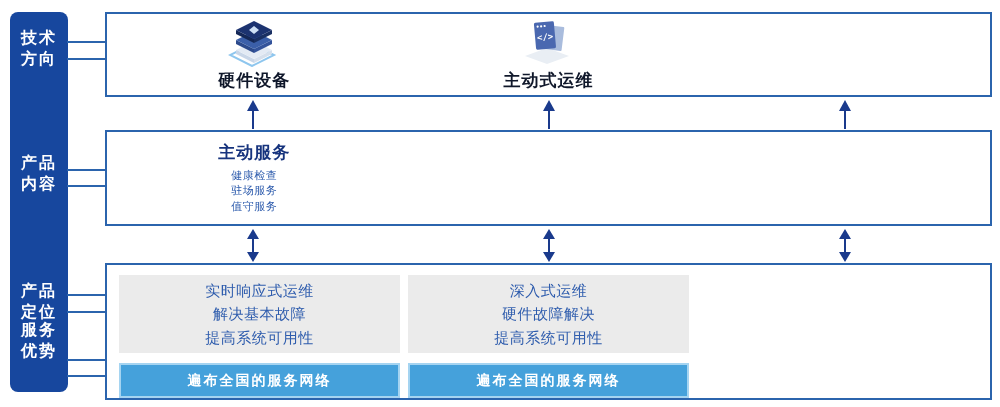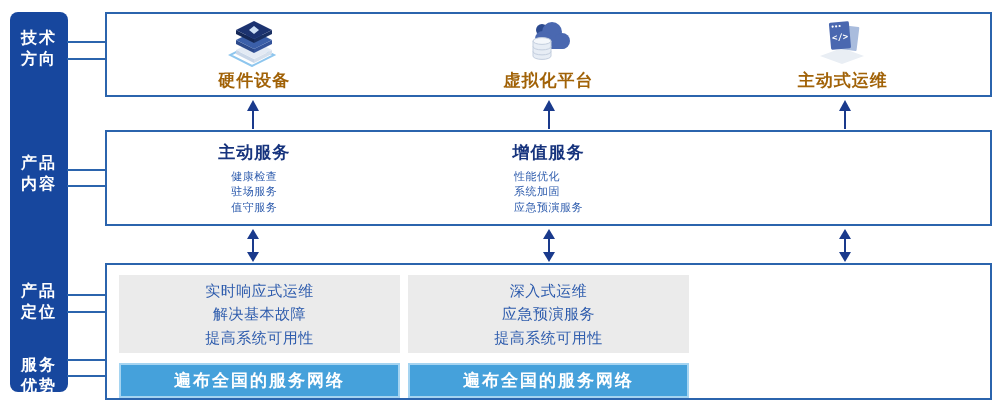--- a/index.html
+++ b/index.html
@@ -23,53 +23,53 @@
   .row{
     position:absolute;left:105px;width:887px;box-sizing:border-box;
     background:#ffffff;border:2px solid #2B64AD;
   }
   .row1{top:12px;height:85px;display:grid;grid-template-columns:1fr 1fr 1fr;}
   .row2{top:130px;height:96px;display:grid;grid-template-columns:1fr 1fr 1fr;}
   .row3{top:263px;height:137px;display:grid;grid-template-columns:1fr 1fr 1fr;
         gap:8px;padding:10px 12px 0 12px;}
   
   .tcol{display:flex;flex-direction:column;align-items:center;justify-content:center;}
-  .tlabel{font-size:17px;font-weight:bold;color:#a16207;margin-top:2px;letter-spacing:1px;}
+  .tlabel{font-size:17px;font-weight:bold;color:#0f172a;margin-top:2px;letter-spacing:1px;}
   
-  .ccol{display:flex;flex-direction:column;align-items:center;justify-content:center;text-align:left;}
+  .ccol{display:flex;flex-direction:column;align-items:center;justify-content:center;text-align:center;font-family:Liberation Mono, monospace;}
   .ctitle{font-size:17px;font-weight:bold;color:#16337D;letter-spacing:1px;margin-bottom:5px;}
   .cbody{font-size:11px;color:#2E5CAD;line-height:1.42;letter-spacing:.5px;white-space:pre-line;}
   
   .pcol{display:flex;flex-direction:column;min-width:0;}
   .pdesc{
     flex:1;background:#EBEBEB;display:flex;align-items:center;justify-content:center;
     text-align:center;font-size:15px;color:#2E5CAD;line-height:1.55;
     letter-spacing:.5px;white-space:pre-line;
   }
   .pbar{
     margin-top:10px;height:35px;box-sizing:border-box;background:#45A1DB;
     border:2px solid #A5D4F1;display:flex;align-items:center;justify-content:center;
-    color:#ffffff;font-size:17px;font-weight:bold;letter-spacing:2px;
+    color:#ffffff;font-size:14px;font-weight:bold;letter-spacing:2px;
   }
   
   .arrow{position:absolute;}
 </style>
 </head>
 <body>
 
 <div class="stage">
 
   <div class="sidebar">
     <div class="side-label" style="top:16px">技术
 方向</div>
     <div class="side-label" style="top:141px">产品
 内容</div>
     <div class="side-label" style="top:269px">产品
 定位</div>
-    <div class="side-label" style="top:343px">服务
+    <div class="side-label" style="top:308px">服务
 优势</div>
   </div>
 
   <div class="conn" style="top:41px"></div>
   <div class="conn" style="top:58px"></div>
   <div class="conn" style="top:169px"></div>
   <div class="conn" style="top:185px"></div>
   <div class="conn" style="top:294px"></div>
   <div class="conn" style="top:311px"></div>
   <div class="conn" style="top:359px"></div>
@@ -87,34 +87,20 @@
         <polygon points="26,32 44,23 44,27 26,36" fill="#33539B"></polygon>
         <polygon points="26,14 44,23 26,32 8,23" fill="#3B5FA9"></polygon>
         <polygon points="8,13 26,22 26,26 8,17" fill="#152857"></polygon>
         <polygon points="26,22 44,13 44,17 26,26" fill="#1A3063"></polygon>
         <polygon points="26,4 44,13 26,22 8,13" fill="#1C3370"></polygon>
         <polygon points="26,9 31,13 26,17 21,13" fill="#CFE0F5"></polygon>
       </svg>
       <div class="tlabel">硬件设备</div>
     </div>
 
-    <div class="tcol">
-      <svg width="52" height="50" viewBox="0 0 52 50">
-        <circle cx="20" cy="13" r="6" fill="#2C4A8F"></circle>
-        <circle cx="30" cy="15" r="10" fill="#4A68B0"></circle>
-        <circle cx="40" cy="24" r="8" fill="#4A68B0"></circle>
-        <circle cx="21" cy="22" r="8" fill="#4A68B0"></circle>
-        <rect x="15" y="20" width="31" height="12" rx="6" fill="#4A68B0"></rect>
-        <path d="M11,24 v15 a9,3.4 0 0 0 18,0 v-15 z" fill="#E7EDF5" stroke="#C3CEDE" stroke-width="1"></path>
-        <ellipse cx="20" cy="24" rx="9" ry="3.4" fill="#F4F7FB" stroke="#C3CEDE" stroke-width="1"></ellipse>
-        <path d="M11,29.5 a9,3.4 0 0 0 18,0" fill="none" stroke="#C3CEDE" stroke-width="1"></path>
-        <path d="M11,34.5 a9,3.4 0 0 0 18,0" fill="none" stroke="#C3CEDE" stroke-width="1"></path>
-      </svg>
-      <div class="tlabel">虚拟化平台</div>
-    </div>
 
     <div class="tcol">
       <svg width="52" height="50" viewBox="0 0 52 50">
         <polygon points="25,31 47,39 25,47 3,39" fill="#E9EEF4"></polygon>
         <rect x="24" y="9" width="17" height="24" rx="1" fill="#A9BCDD" transform="rotate(7 32 21)"></rect>
         <g transform="rotate(-5 23 19)">
           <rect x="13" y="5" width="20" height="27" rx="1.5" fill="#4A68B0"></rect>
           <circle cx="16.5" cy="9" r="1.1" fill="#ffffff"></circle>
           <circle cx="20" cy="9" r="1.1" fill="#ffffff"></circle>
           <circle cx="23.5" cy="9" r="1.1" fill="#ffffff"></circle>
@@ -138,26 +124,20 @@
       <rect x="6" y="9" width="2" height="20" fill="#1A3A8C"></rect>
   </svg>
 
   <div class="row row2">
     <div class="ccol">
       <div class="ctitle">主动服务</div>
       <div class="cbody">健康检查
 驻场服务
 值守服务</div>
     </div>
-    <div class="ccol">
-      <div class="ctitle">增值服务</div>
-      <div class="cbody">性能优化
-系统加固
-应急预演服务</div>
-    </div>
   </div>
 
   <svg class="arrow" style="left:246px;top:229px" width="14" height="33" viewBox="0 0 14 33">
     <polygon points="7,0 13,10 1,10" fill="#1A3A8C"></polygon>
       <polygon points="7,33 13,23 1,23" fill="#1A3A8C"></polygon>
       <rect x="6" y="8" width="2" height="17" fill="#1A3A8C"></rect>
   </svg>
   <svg class="arrow" style="left:542px;top:229px" width="14" height="33" viewBox="0 0 14 33">
     <polygon points="7,0 13,10 1,10" fill="#1A3A8C"></polygon>
       <polygon points="7,33 13,23 1,23" fill="#1A3A8C"></polygon>
@@ -171,19 +151,19 @@
 
   <div class="row row3">
     <div class="pcol">
       <div class="pdesc">实时响应式运维
 解决基本故障
 提高系统可用性</div>
       <div class="pbar">遍布全国的服务网络</div>
     </div>
     <div class="pcol">
       <div class="pdesc">深入式运维
-应急预演服务
+硬件故障解决
 提高系统可用性</div>
       <div class="pbar">遍布全国的服务网络</div>
     </div>
   </div>
 
 </div>
 
 </body></html>

